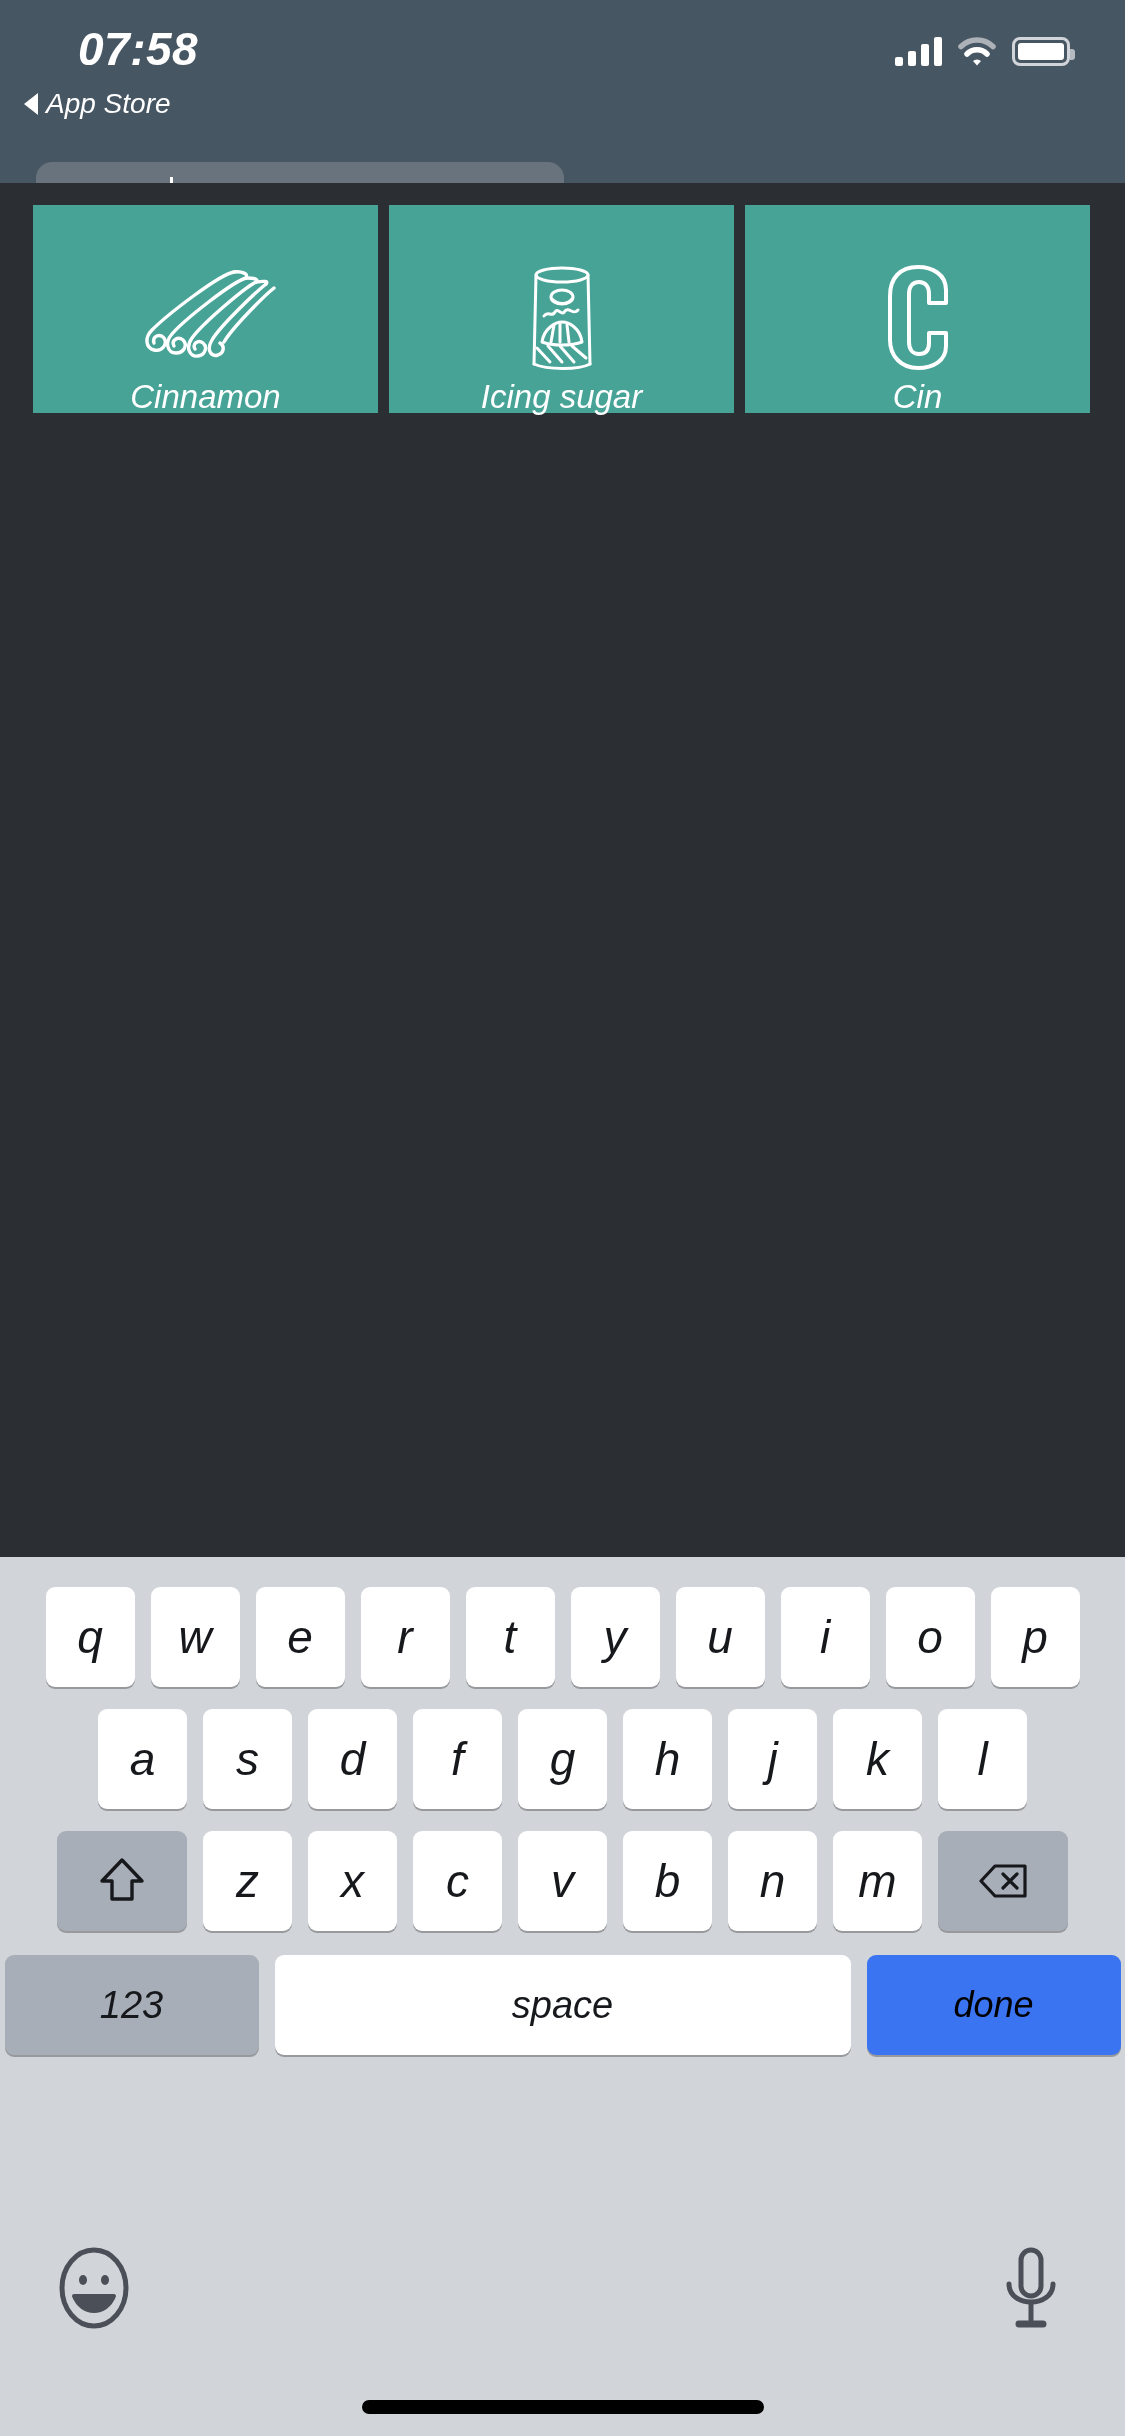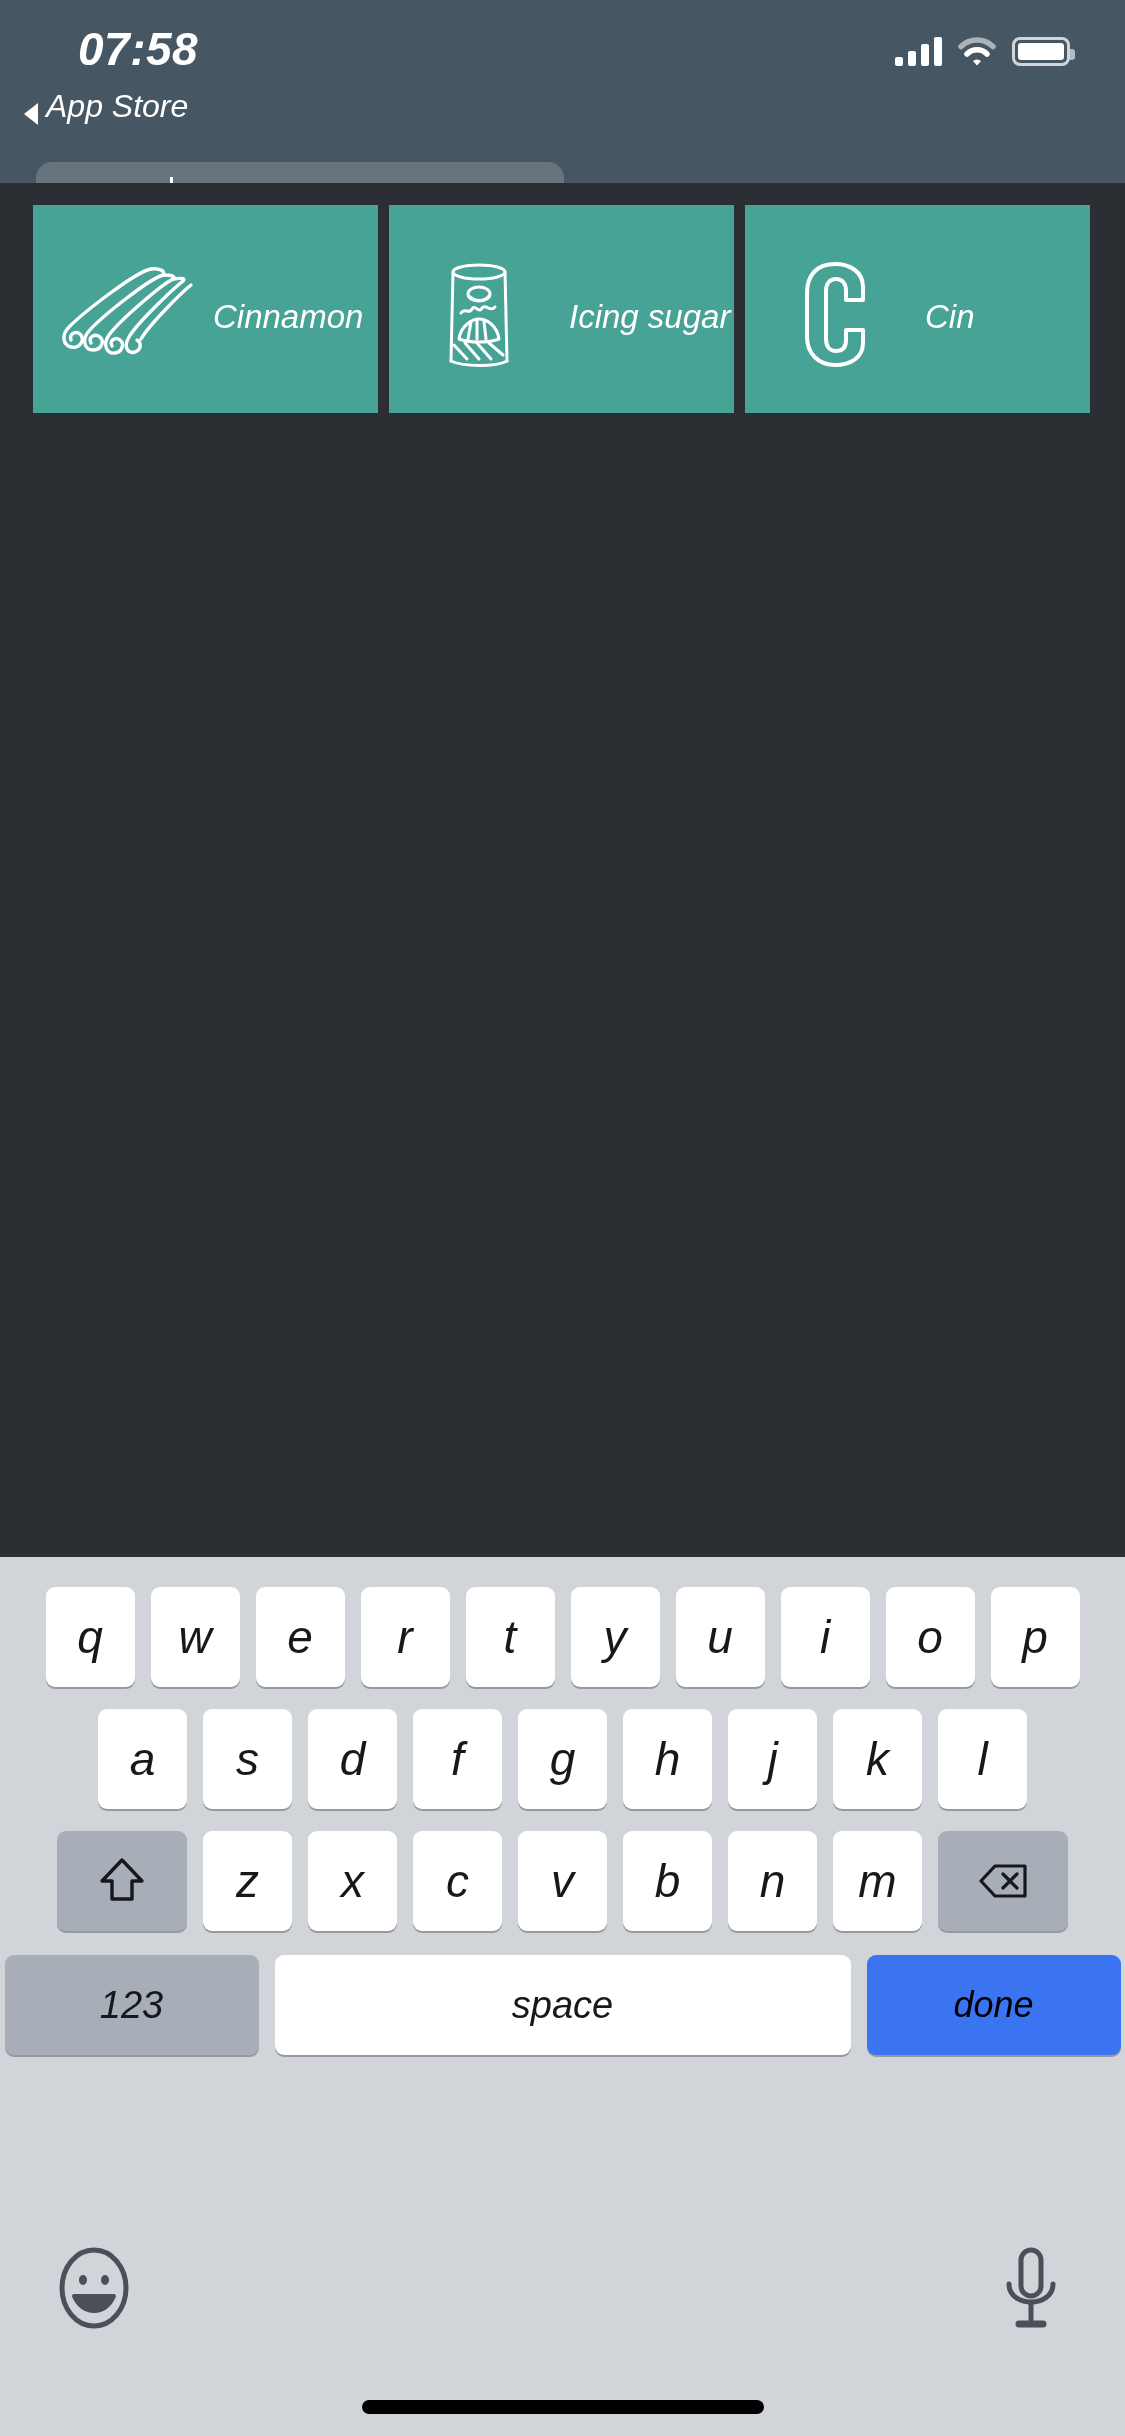--- a/index.html
+++ b/index.html
@@ -40,22 +40,22 @@
   }
   .batt::after{
     content:""; position:absolute; right:-8px; top:9px;
     width:5px; height:11px; background:rgba(255,255,255,0.6);
     border-radius:0 3px 3px 0;
   }
   .batt span { display:block; height:100%; background:#ffffff; border-radius:3px; }
 
   .back-link {
     position:absolute; left:24px; top:88px;
-    display:flex; align-items:flex-end; gap:8px;
-    color:#ffffff; font-size:32px;
+    display:flex; align-items:center; gap:8px;
+    color:#ffffff; font-size:28px;
   }
   .back-tri {
     width:0; height:0;
     border-top:11px solid transparent;
     border-bottom:11px solid transparent;
     border-right:14px solid #ffffff;
   }
 
   
   .searchrow {
@@ -109,22 +109,22 @@
     position:absolute; left:0; top:183px; width:1125px; height:1374px;
     background:#2b2e33;
   }
   .tilerow {
     position:absolute; left:33px; top:22px;
     display:flex; gap:11px;
   }
   .tile {
     width:345px; height:208px;
     background:#46a396;
-    display:flex; 
-    align-items:center; justify-content:flex-start;
+    display:flex; flex-direction:column;
+    align-items:center; justify-content:flex-end;
     padding-top:10px;
   }
   .tile-art { width:180px; height:118px; display:block; }
   .tile-label {
     margin-top:4px; color:#ffffff; font-size:33px; line-height:1;
   }
 
   
   .keyboard {
     position:absolute; left:0; top:1557px; width:1125px; height:879px;

